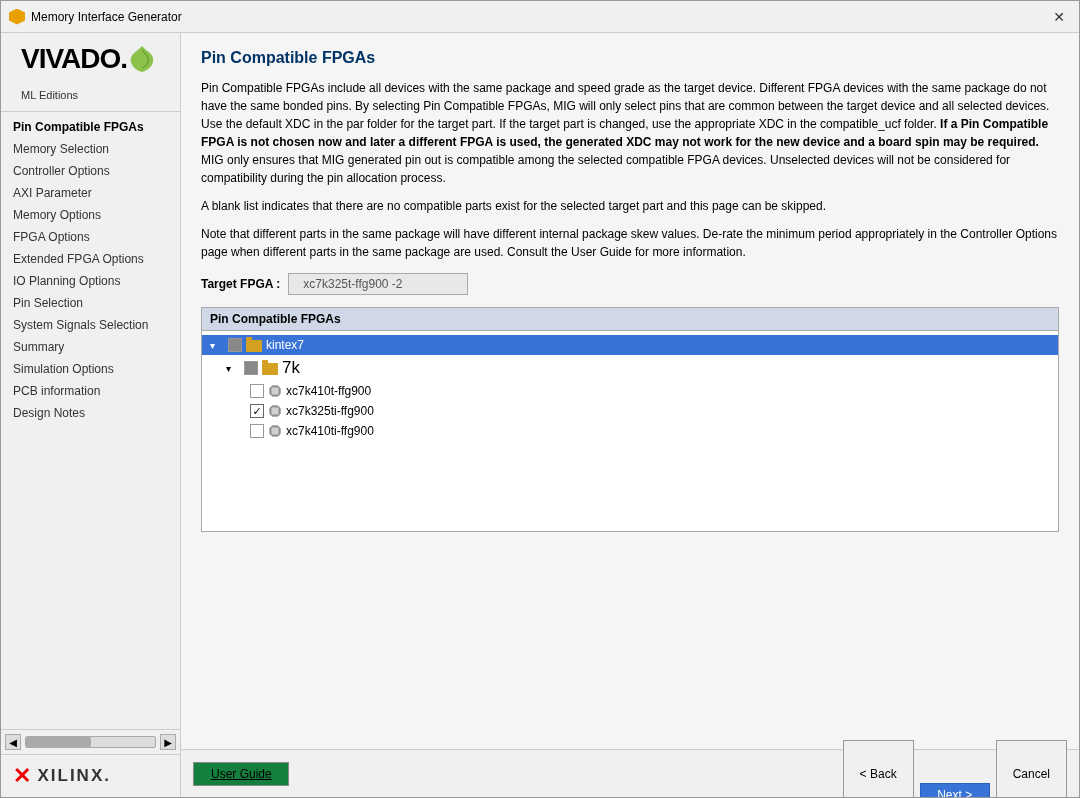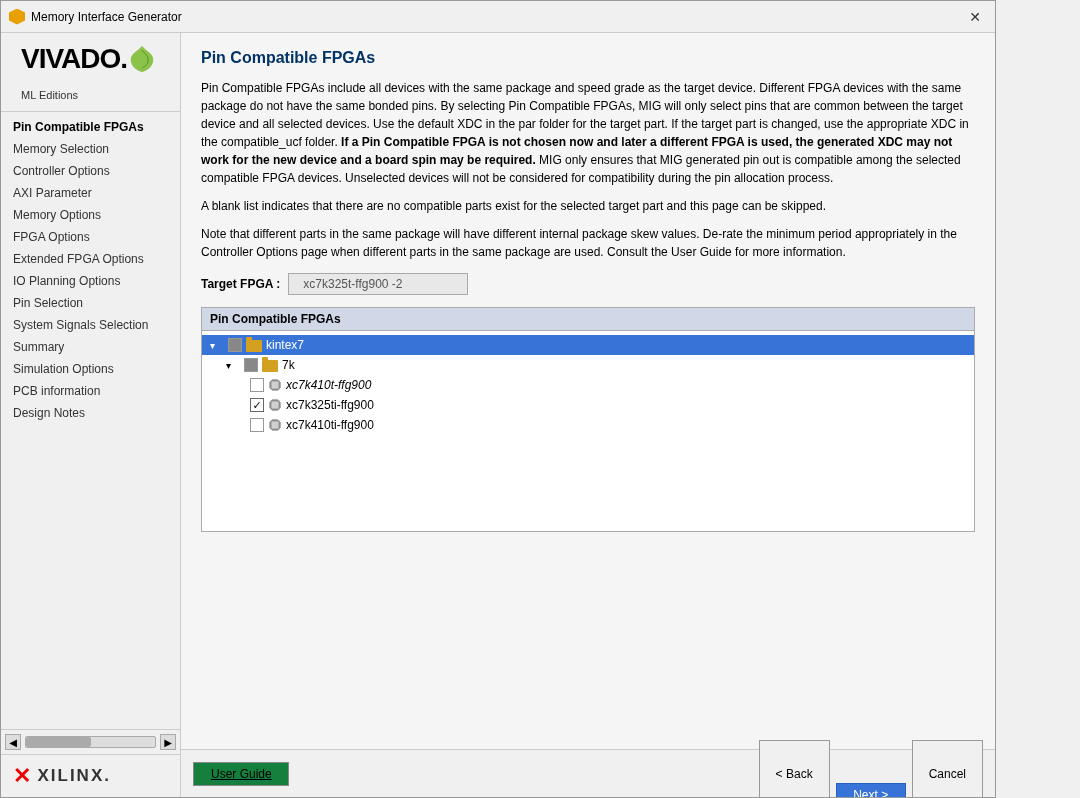--- a/index.html
+++ b/index.html
@@ -1,18 +1,18 @@
 <!DOCTYPE html>
 <html><head>
   <meta charset="utf-8">
   <style>
     * { box-sizing: border-box; margin: 0; padding: 0; }
     body { font-family: 'Segoe UI', Arial, sans-serif; font-size: 12px; background: #f0f0f0; color: #000; width: 1080px; height: 798px; overflow: hidden; }
 
-    .window { width: 996px; height: 798px; background: #f0f0f0; border: 1px solid #999; display: flex; flex-direction: column; }
+    .window { width: 1080px; height: 798px; background: #f0f0f0; border: 1px solid #999; display: flex; flex-direction: column; }
 
     .title-bar { background: #f0f0f0; border-bottom: 1px solid #ccc; padding: 6px 8px; display: flex; align-items: center; justify-content: space-between; height: 32px; }
     .title-bar-left { display: flex; align-items: center; gap: 6px; font-size: 12px; font-weight: normal; }
     .title-bar-icon { width: 16px; height: 16px; background: #e8a000; clip-path: polygon(50% 0%, 100% 25%, 100% 75%, 50% 100%, 0% 75%, 0% 25%); }
     .close-btn { width: 24px; height: 20px; background: none; border: none; font-size: 14px; cursor: pointer; display: flex; align-items: center; justify-content: center; color: #333; }
 
     .main-content { display: flex; flex: 1; overflow: hidden; }
 
     
     .sidebar { width: 180px; background: #f0f0f0; border-right: 1px solid #ccc; display: flex; flex-direction: column; overflow: hidden; }
@@ -176,24 +176,24 @@
               </div>
               <span style="font-size:12px; color:white;">kintex7</span>
             </div>
 
             <div style="display:flex; align-items:center; gap:4px; padding:3px 8px; padding-left:24px; cursor:pointer;">
               <span style="width:14px; font-size:10px;">▾</span>
               <div style="width:14px; height:14px; border:1px solid #999; background:#888; display:flex; align-items:center; justify-content:center; flex-shrink:0;"></div>
               <div style="width:16px; height:12px; background:#d4a020; border-radius:1px; flex-shrink:0; position:relative; margin-top:2px;">
                 <div style="position:absolute; top:-3px; left:0; width:6px; height:3px; background:#d4a020; border-radius:1px 1px 0 0;"></div>
               </div>
-              <span style="font-size:12px;">7k</span>
-            </div>
-
-            <div style="display:flex; align-items:flex-start; gap:4px; padding:3px 8px; padding-left:48px; cursor:pointer;font-style:italic;">
+              <span style="font-size:17px;">7k</span>
+            </div>
+
+            <div style="display:flex; align-items:flex-start; gap:4px; padding:3px 8px; padding-left:48px; cursor:pointer;">
               <div style="width:14px; height:14px; border:1px solid #999; background:#fff; display:flex; align-items:center; justify-content:center; flex-shrink:0;"></div>
               <svg width="14" height="14" viewBox="0 0 14 14">
                 <rect x="3" y="3" width="8" height="8" fill="none" stroke="#666" stroke-width="1"></rect>
                 <rect x="4" y="4" width="6" height="6" fill="#d0d0d0"></rect>
                 <line x1="1" y1="5" x2="3" y2="5" stroke="#666" stroke-width="1"></line>
                 <line x1="1" y1="7" x2="3" y2="7" stroke="#666" stroke-width="1"></line>
                 <line x1="1" y1="9" x2="3" y2="9" stroke="#666" stroke-width="1"></line>
                 <line x1="11" y1="5" x2="13" y2="5" stroke="#666" stroke-width="1"></line>
                 <line x1="11" y1="7" x2="13" y2="7" stroke="#666" stroke-width="1"></line>
                 <line x1="11" y1="9" x2="13" y2="9" stroke="#666" stroke-width="1"></line>

